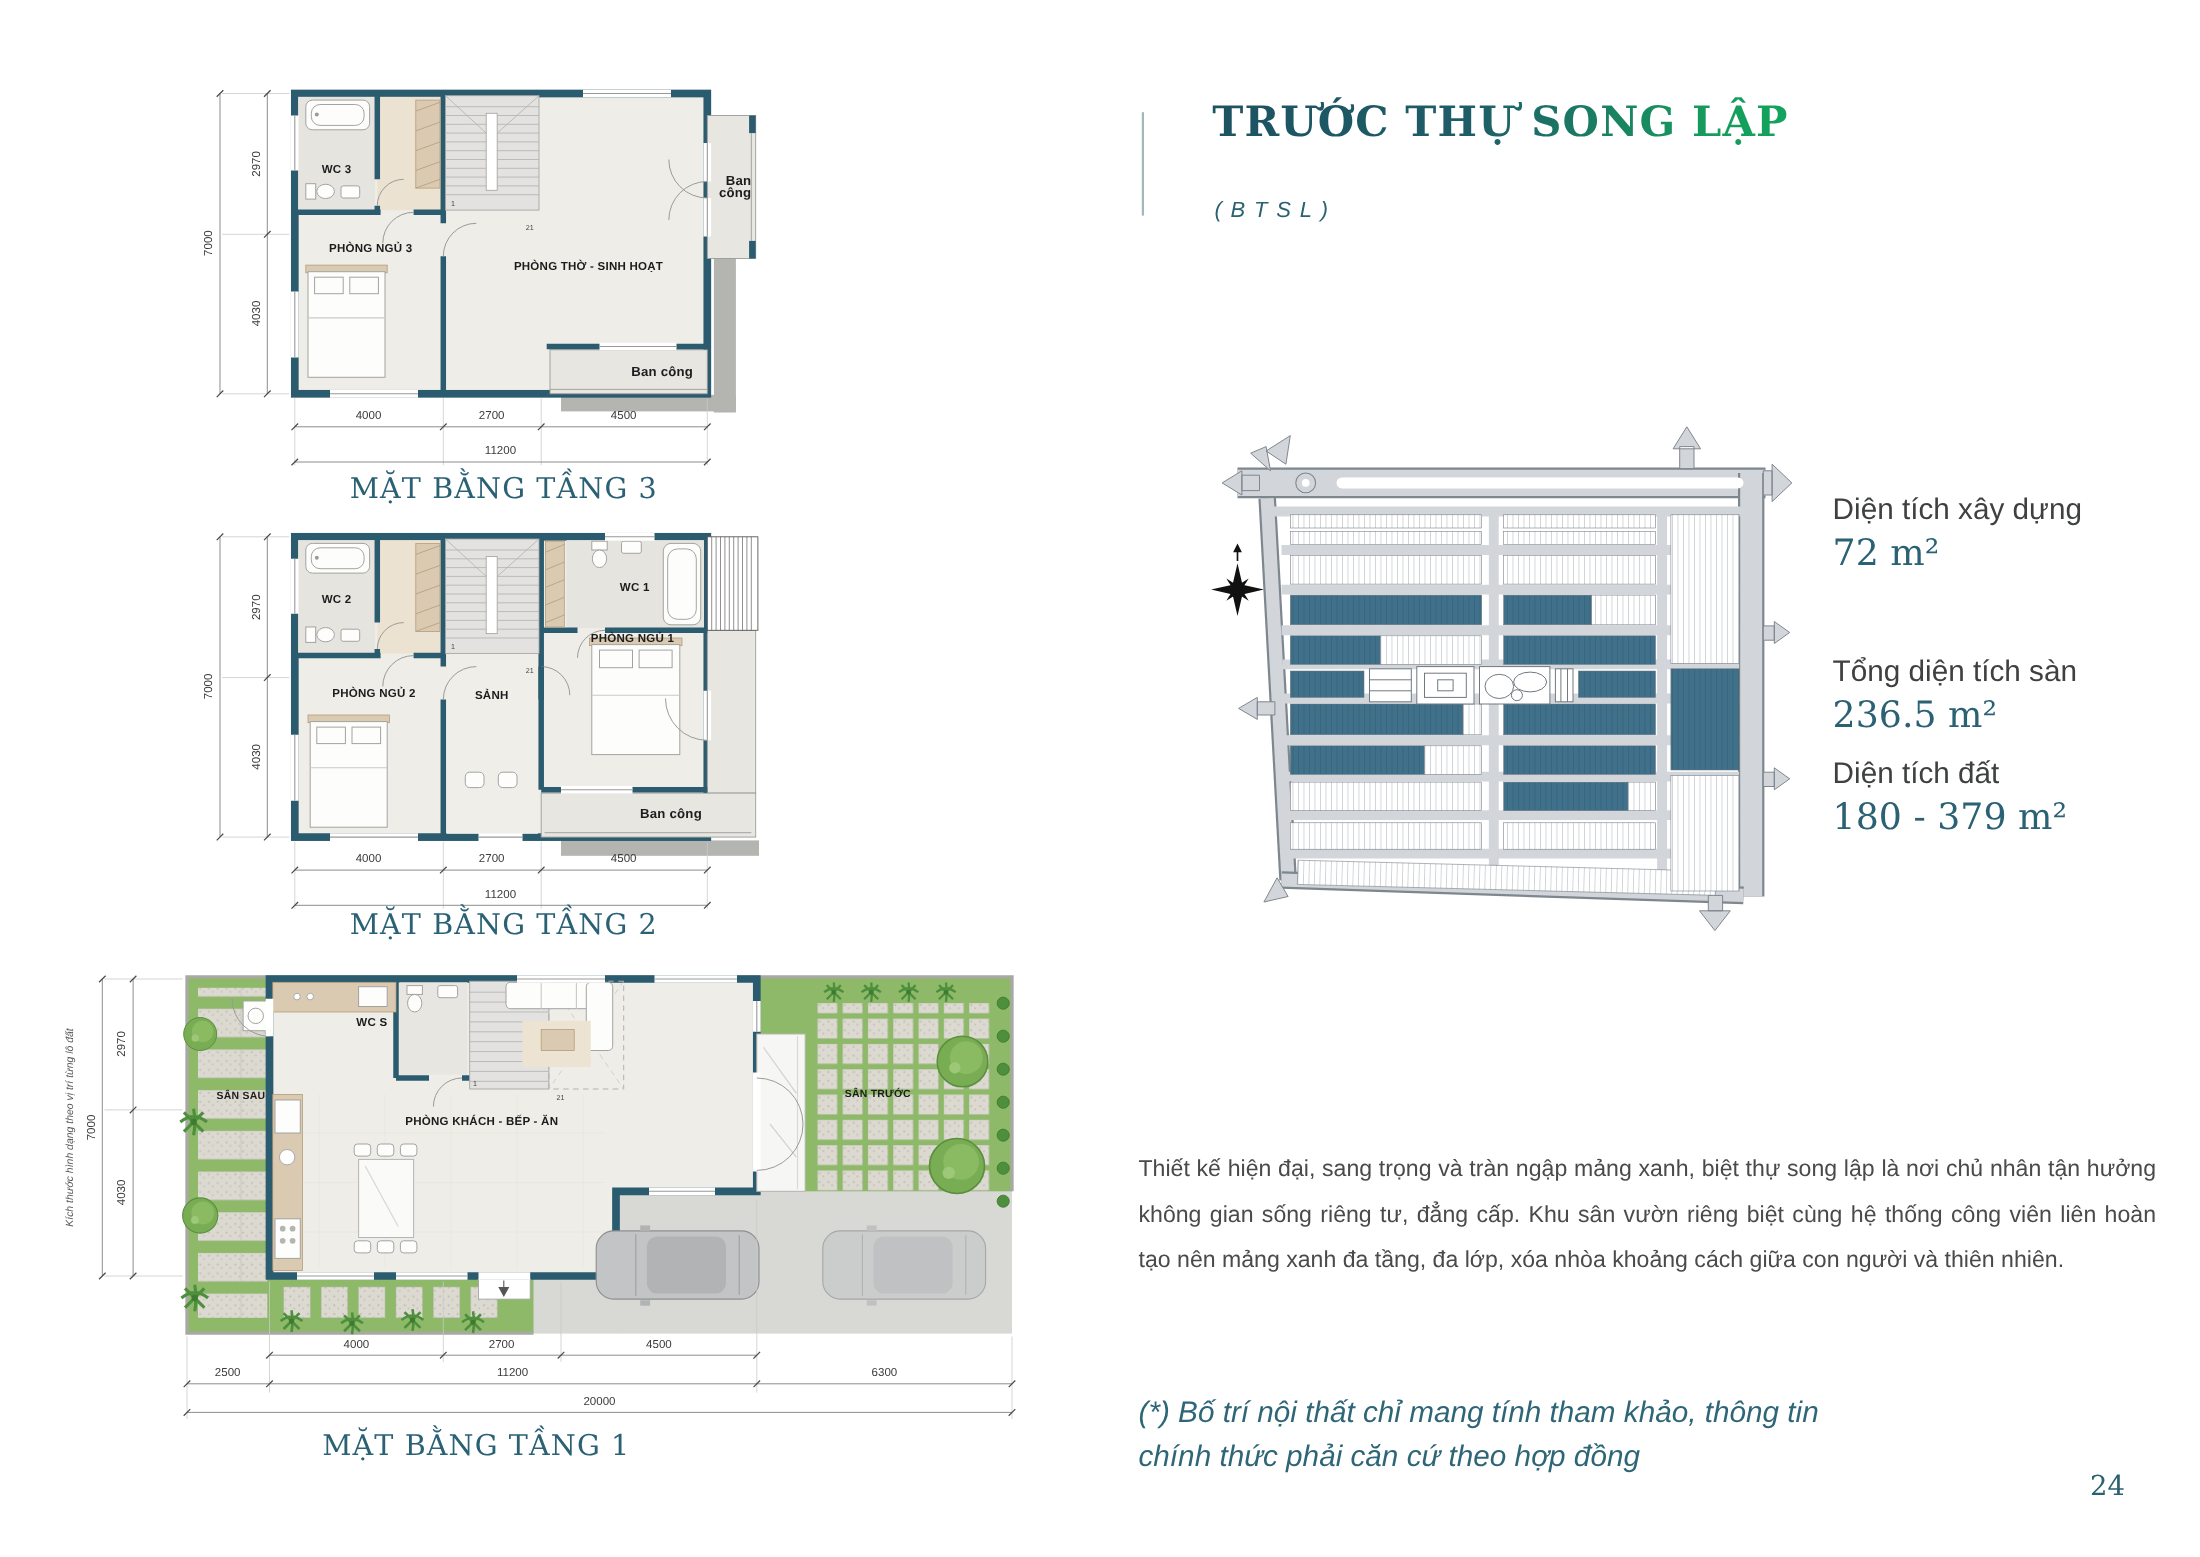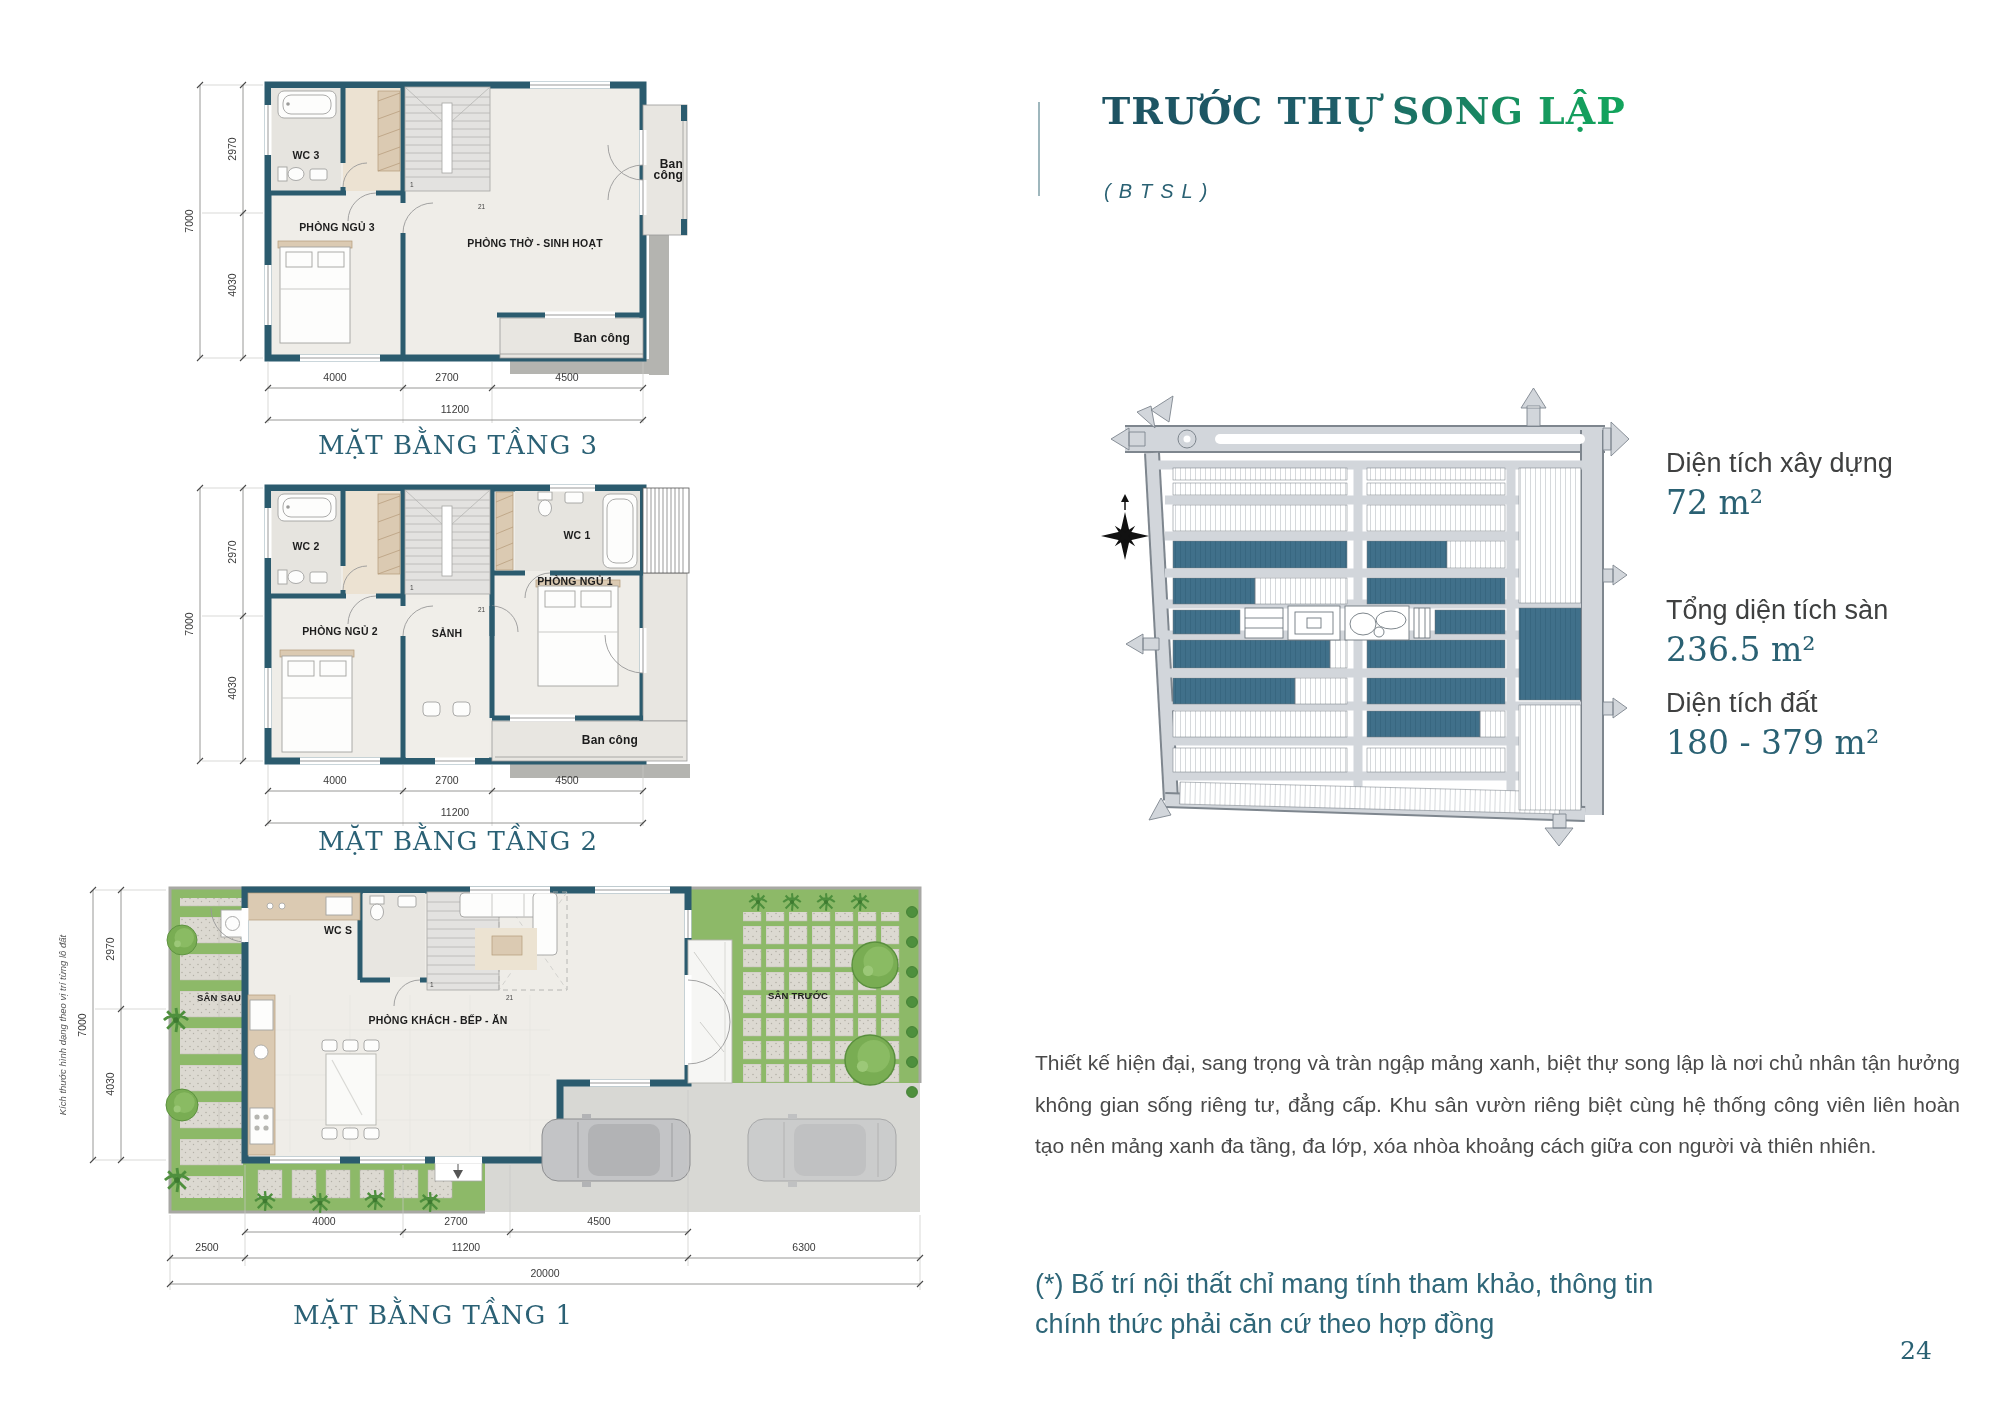--- a/index.html
+++ b/index.html
@@ -14,21 +14,21 @@
          background:linear-gradient(90deg,#1d5262 0%,#1e5d68 45%,#169a5e 85%,#12a45c 100%);
          -webkit-background-clip:text;background-clip:text;color:transparent}
   .subtitle{position:absolute;left:1104px;top:180px;font-size:20px;font-style:italic;
             letter-spacing:8px;color:#2a6173}
   .stat{position:absolute;left:1666px;width:330px}
   .stat .lb{font-size:27px;color:#3f4040;margin-bottom:4px}
   .stat .vl{font-family:"DejaVu Serif",serif;font-size:33px;color:#2a6173}
   .desc{position:absolute;left:1035px;top:1042px;width:925px;font-size:21px;
         line-height:41.5px;color:#4a4a4a;text-align:justify}
   .footnote{position:absolute;left:1035px;top:1264px;width:680px;font-size:27px;
-            line-height:40px;color:#2e6678}
+            line-height:40px;font-style:italic;color:#2e6678}
   .pagenum{position:absolute;left:1900px;top:1336px;font-family:"DejaVu Serif",serif;
            font-size:25px;color:#2a6173}
 
   
   .plan{position:absolute}
   .plabel{position:absolute;width:360px;text-align:center;font-family:"DejaVu Serif",serif;
           font-size:26px;letter-spacing:1px;color:#2b6175;white-space:nowrap}
   .rl{position:absolute;transform:translate(-50%,-50%);font-weight:bold;font-size:10.5px;
       color:#1c1c1c;letter-spacing:.2px;text-align:right;white-space:nowrap;line-height:11px}
   .rl.i{font-size:12px}

